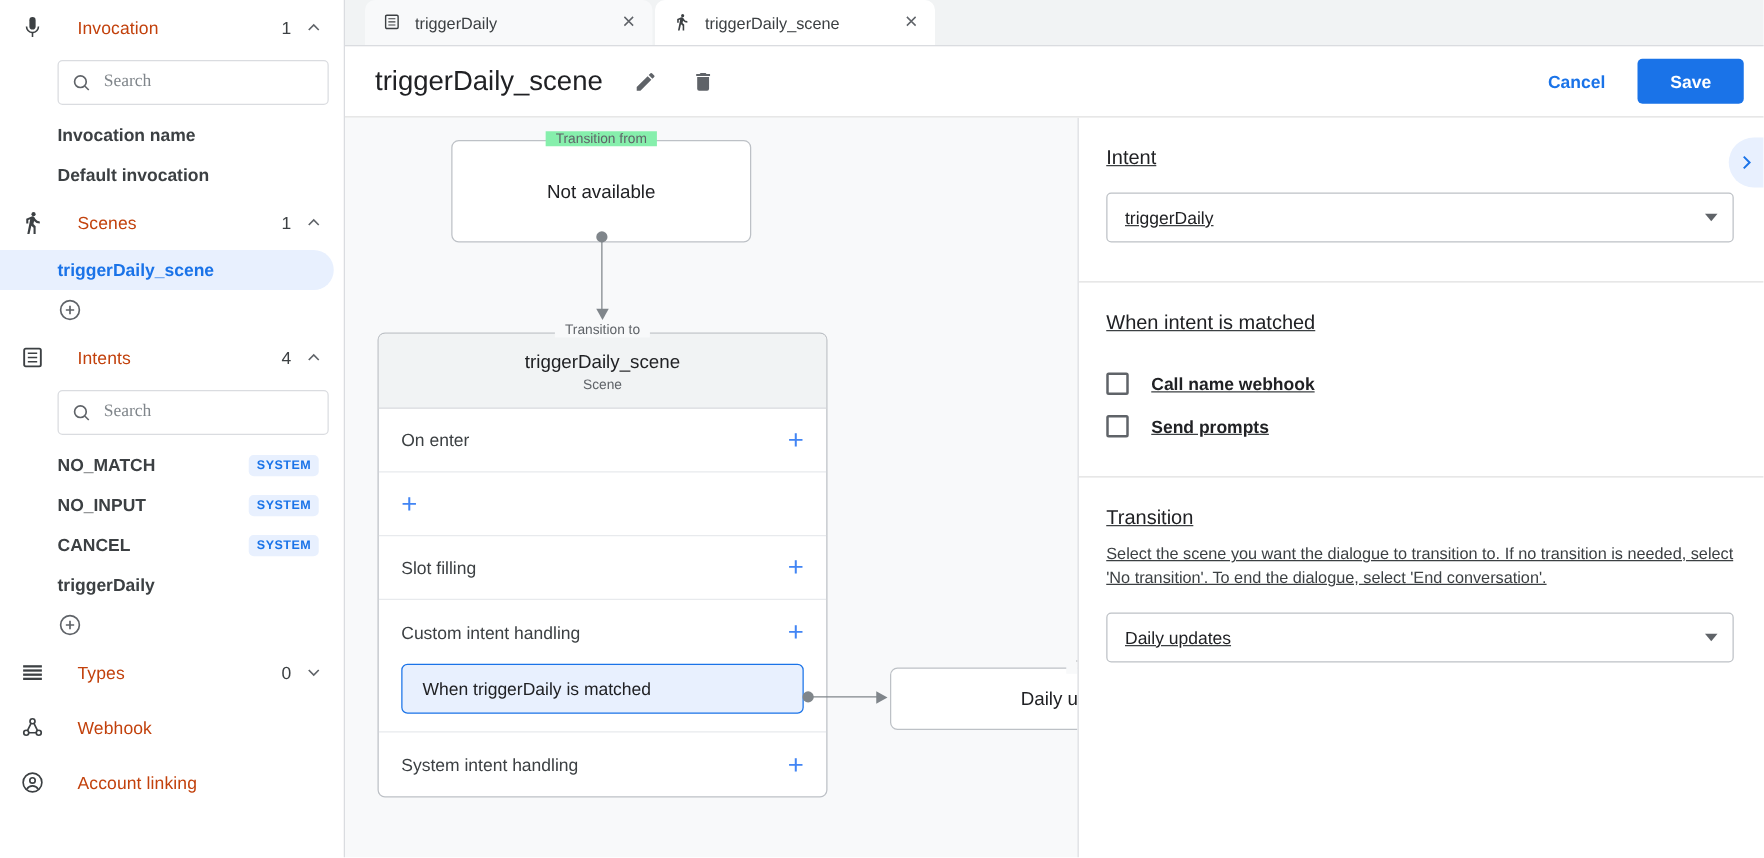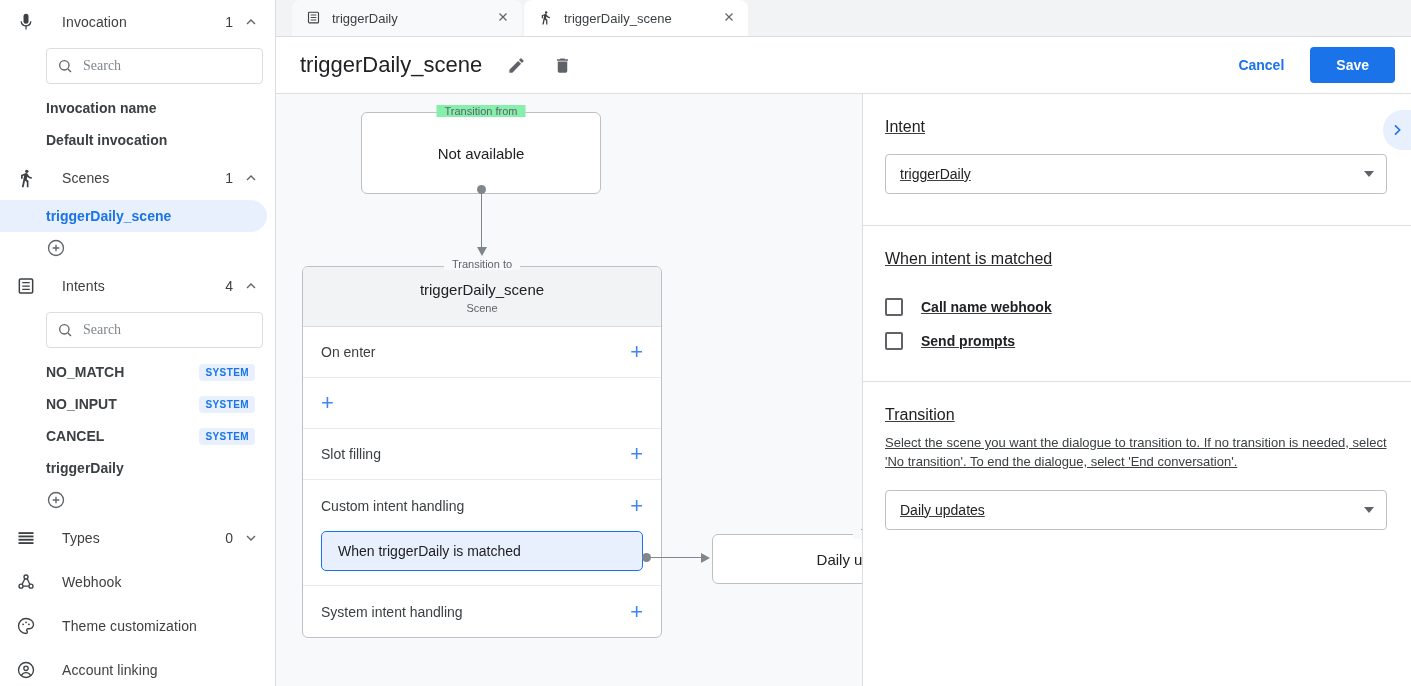--- a/index.html
+++ b/index.html
@@ -27,21 +27,21 @@
     cursor: pointer;
   }
   .nav-ico {
     width: 24px; height: 24px; flex: 0 0 24px;
     display: flex; align-items: center; justify-content: center;
     color: #3c4043;
   }
   .nav-ico svg { display: block; }
   .nav-group-label {
     flex: 1 1 auto; margin-left: 24px;
-    font-size: 14px; color: #404040; letter-spacing: .1px;
+    font-size: 14px; color: #c2410c; letter-spacing: .1px;
   }
   .nav-count { font-size: 14px; color: #3c4043; margin-right: 10px; }
   .caret { width: 16px; height: 16px; color: #5f6368; }
 
   .search-wrap { padding: 4px 12px 8px 46px; }
   .search-box {
     display: flex; align-items: center;
     height: 36px; border: 1px solid #dadce0; border-radius: 4px;
     padding: 0 10px; background: #fff;
   }
@@ -374,31 +374,20 @@
     <div class="nav-leaf">
       <span class="nav-ico">
         <svg width="20" height="20" viewBox="0 0 24 24" fill="none" stroke="currentColor" stroke-width="1.6">
             <circle cx="12" cy="6" r="2.4"></circle>
             <circle cx="6" cy="17" r="2.4"></circle>
             <circle cx="18" cy="17" r="2.4"></circle>
             <path d="M10.6 8L7.4 14.6M13.4 8l3.2 6.6M8.5 17h7"></path>
           </svg>
       </span>
       <span class="nav-group-label">Webhook</span>
-    </div>
-    <div class="nav-leaf">
-      <span class="nav-ico">
-        <svg width="20" height="20" viewBox="0 0 24 24" fill="none" stroke="currentColor" stroke-width="1.6">
-            <path d="M12 3a9 9 0 1 0 0 18c1 0 1.7-.8 1.7-1.7 0-.5-.2-.9-.5-1.2-.3-.3-.5-.7-.5-1.1 0-.9.8-1.7 1.7-1.7H16a5 5 0 0 0 5-5c0-4-4-7.3-9-7.3z"></path>
-            <circle cx="8.5" cy="10" r="1.1" fill="currentColor" stroke="none"></circle>
-            <circle cx="12" cy="7.6" r="1.1" fill="currentColor" stroke="none"></circle>
-            <circle cx="15.5" cy="10" r="1.1" fill="currentColor" stroke="none"></circle>
-          </svg>
-      </span>
-      <span class="nav-group-label">Theme customization</span>
     </div>
     <div class="nav-leaf">
       <span class="nav-ico">
         <svg width="20" height="20" viewBox="0 0 24 24" fill="none" stroke="currentColor" stroke-width="1.6">
             <circle cx="12" cy="12" r="9"></circle>
             <circle cx="12" cy="10" r="2.6"></circle>
             <path d="M6.6 18.4a6.2 6.2 0 0 1 10.8 0"></path>
           </svg>
       </span>
       <span class="nav-group-label">Account linking</span>

